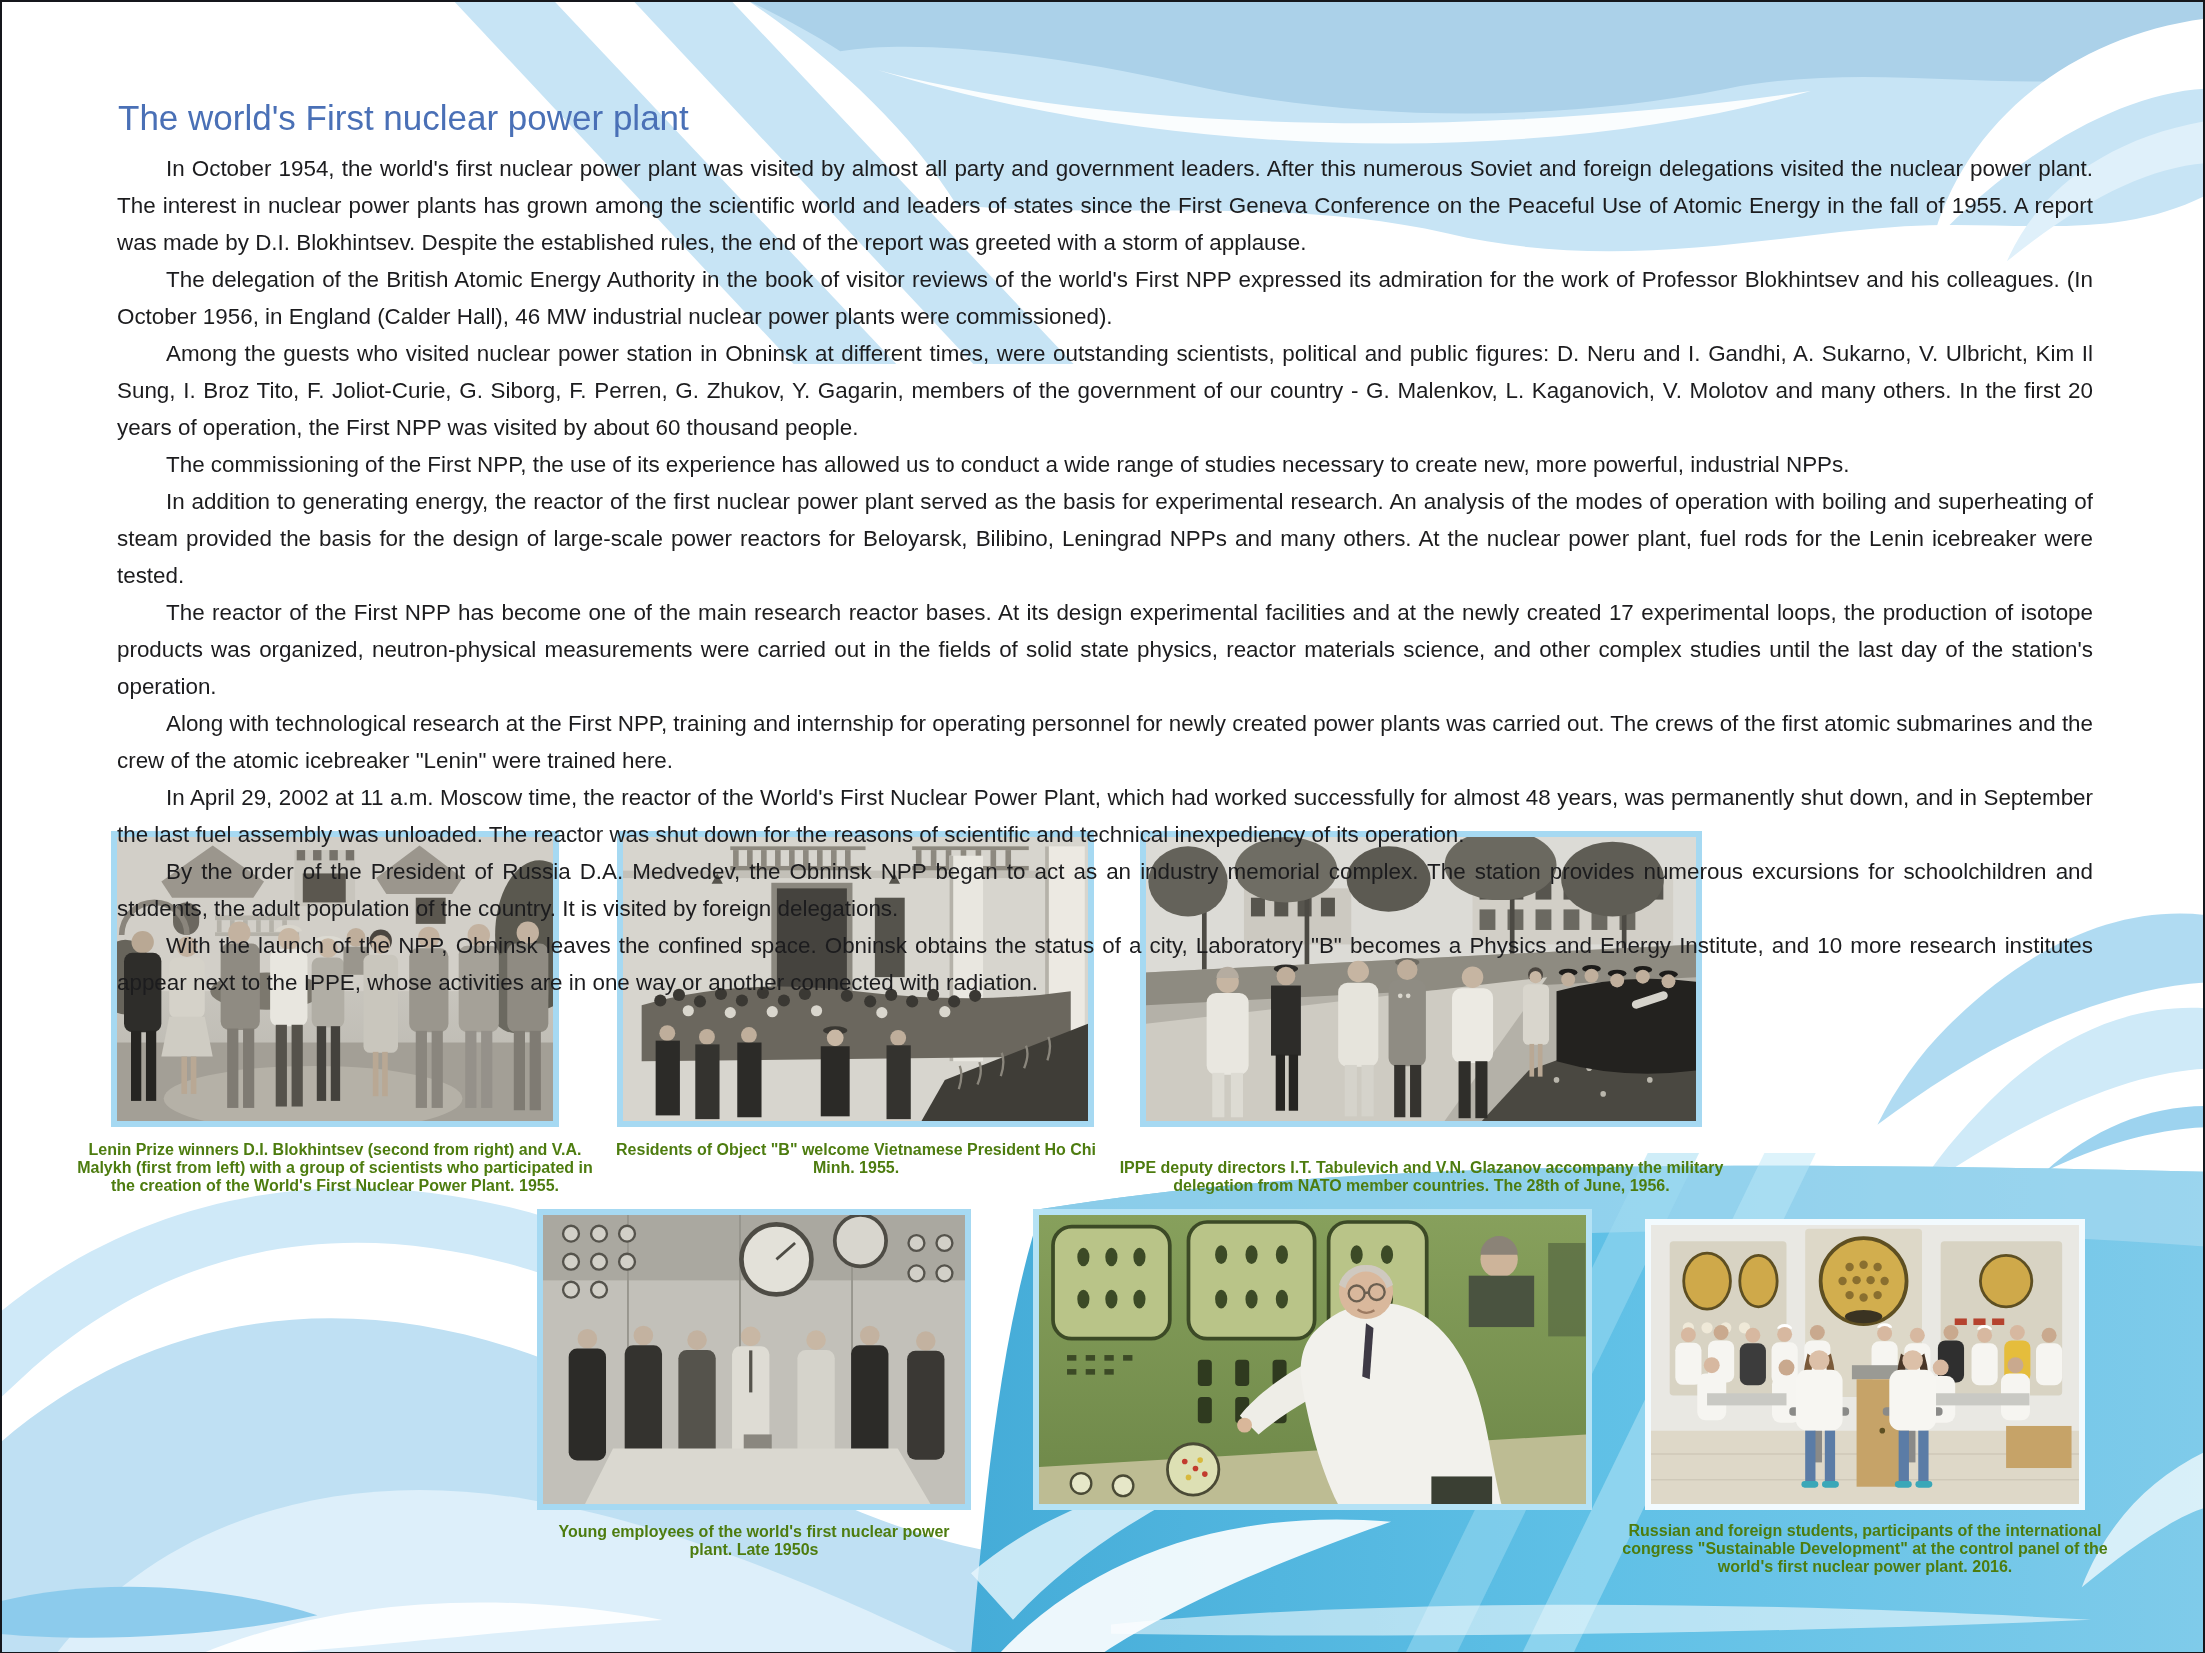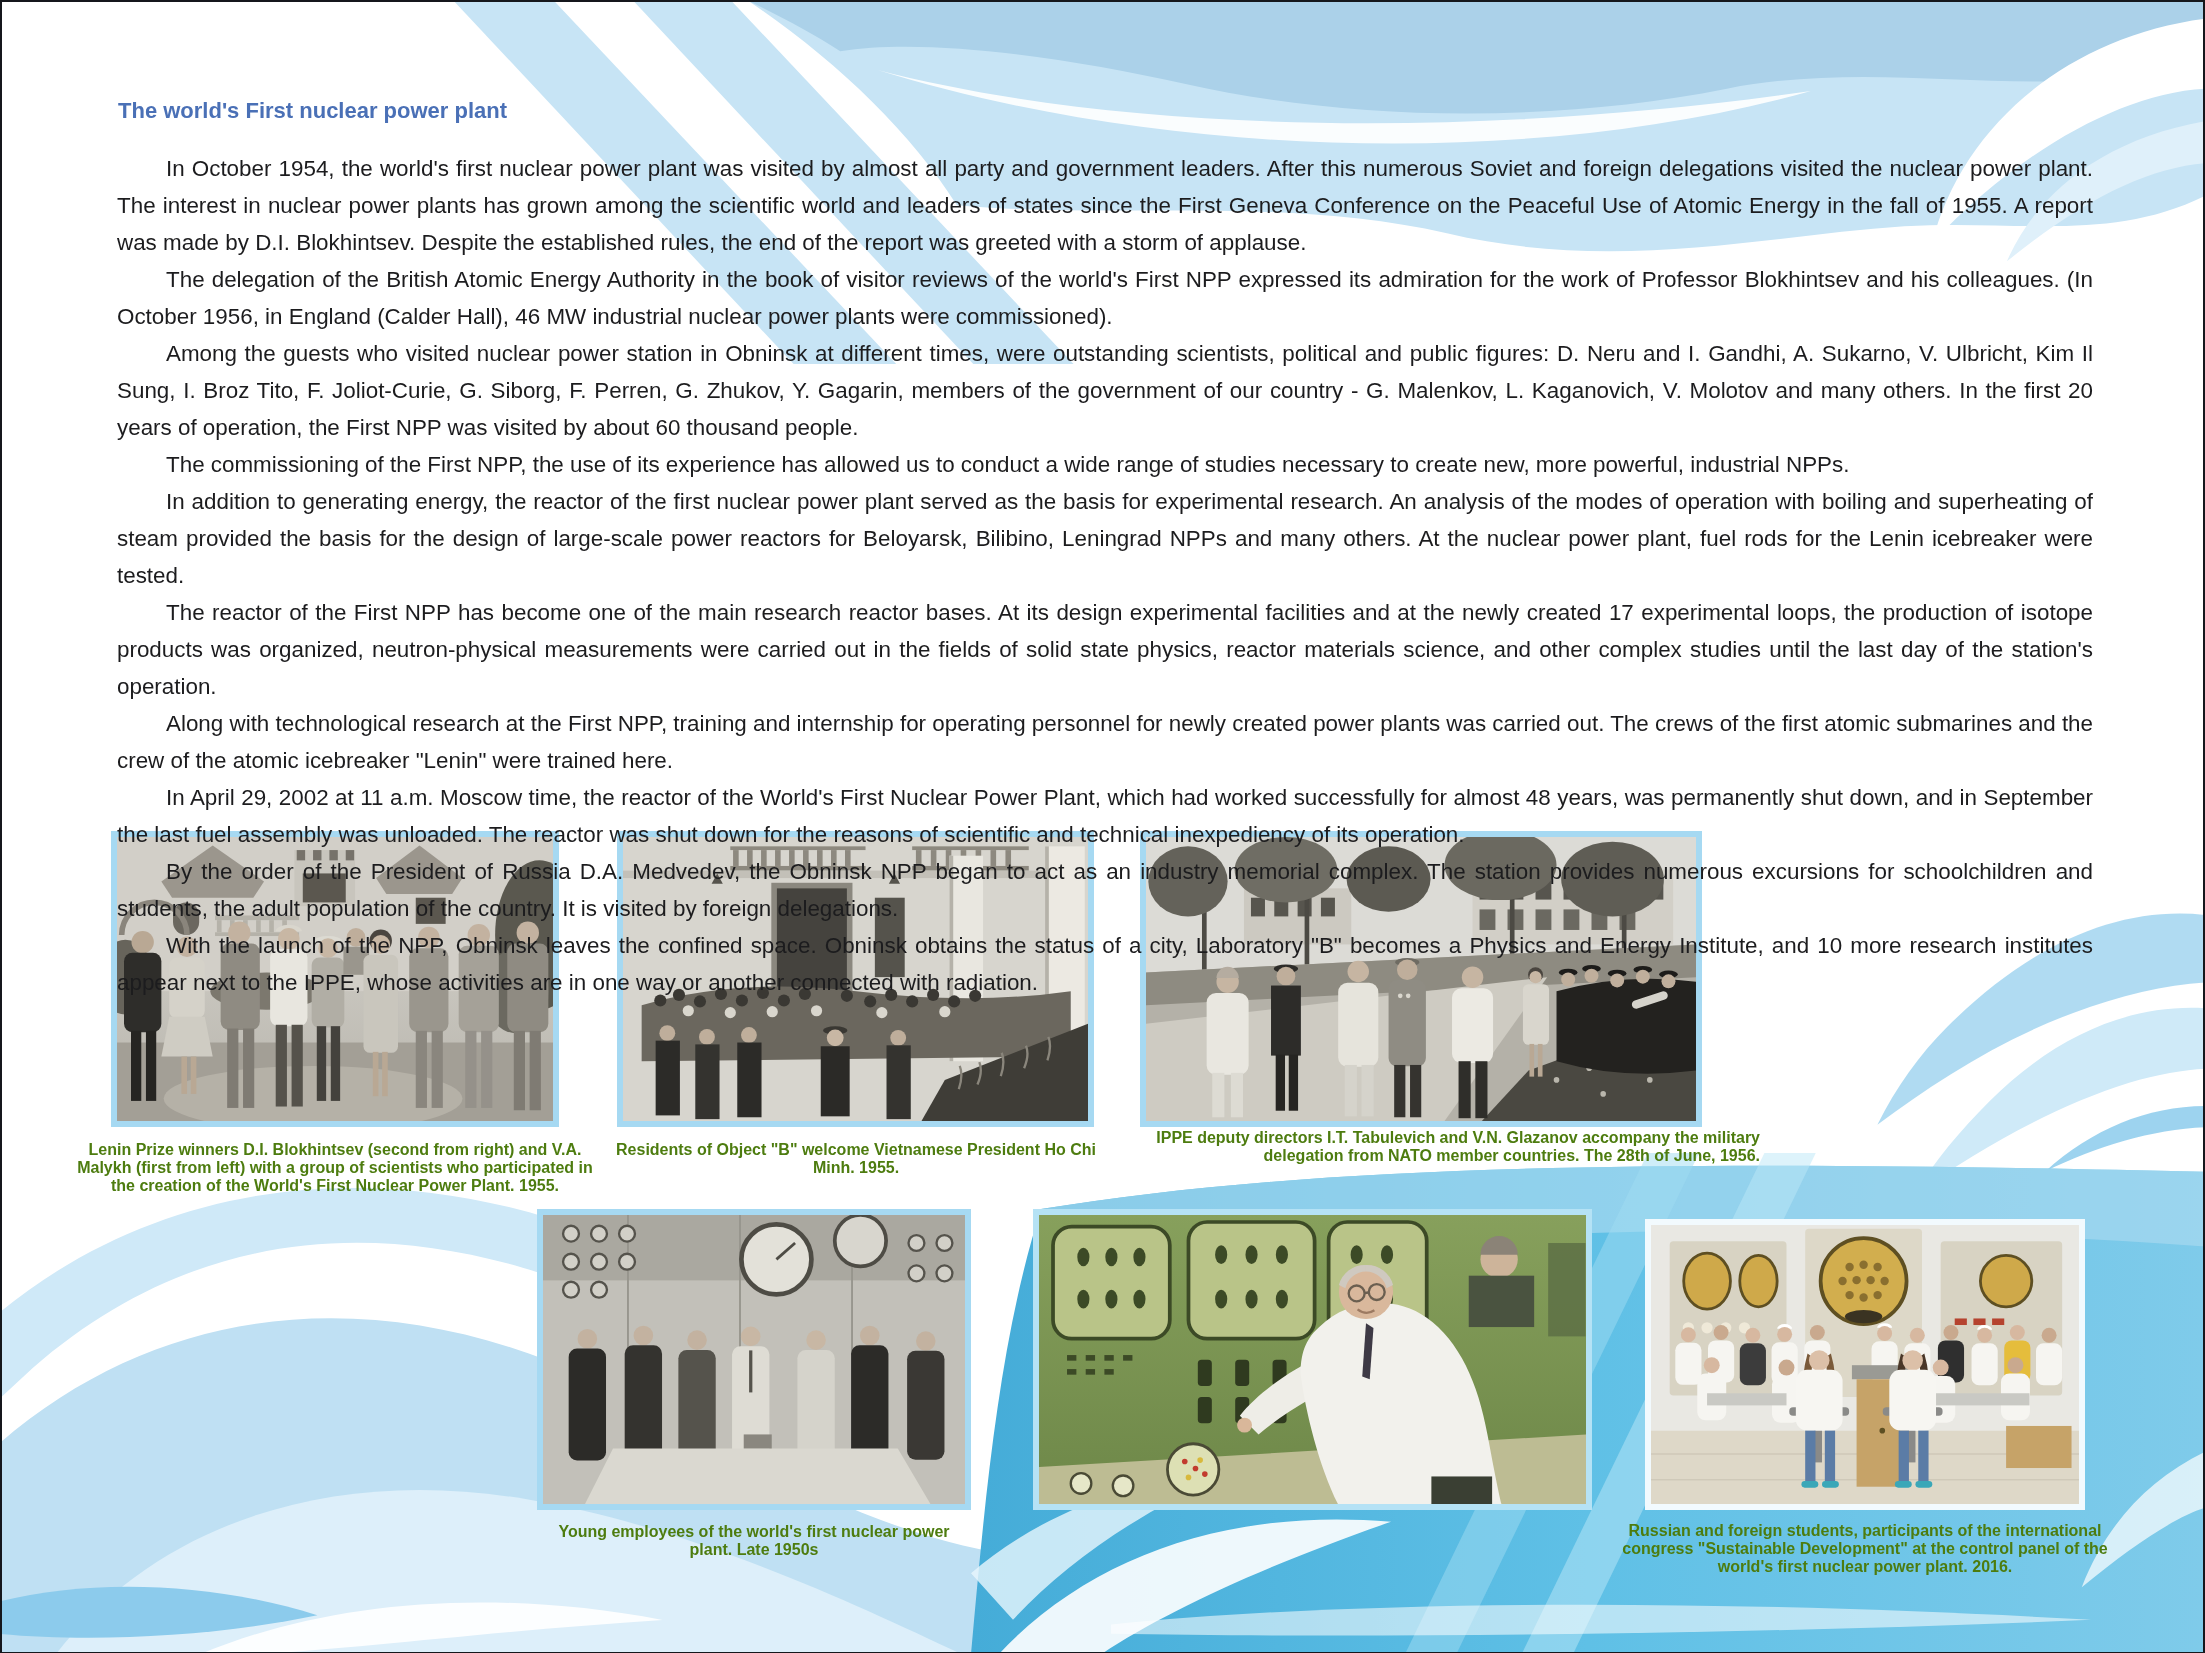--- a/index.html
+++ b/index.html
@@ -4,21 +4,21 @@
 <style>
   html,body{margin:0;padding:0;}
   body{
     width:2205px;height:1654px;position:relative;overflow:hidden;
     background:#ffffff;font-family:"Liberation Sans",sans-serif;
   }
   .page-frame{position:absolute;inset:0;border:2.3px solid #15171c;z-index:9;pointer-events:none;}
   .deco{position:absolute;z-index:0;}
   .page-title{
     position:absolute;left:118px;top:98px;margin:0;z-index:3;
-    font-size:22px;font-weight:bold;color:#4a70b6;letter-spacing:0;
+    font-size:35px;font-weight:normal;color:#4a70b6;letter-spacing:0;
   }
   .article{
     position:absolute;left:117px;top:150px;width:1976px;z-index:3;
     font-size:22.4px;line-height:37px;color:#1c1c1e;text-align:justify;
   }
   .article p{margin:0;text-indent:49px;}
   .photo-fig{position:absolute;z-index:2;margin:0;}
   .frame{display:block;border:6px solid #a6d9f2;background:#d8d6d0;}
   .photo-svg{display:block;}
   .photo-fig figcaption{
@@ -344,21 +344,21 @@
           <circle cx="562" cy="340" r="5" fill="#d9d6cd"></circle>
           <rect x="532" y="488" width="24" height="112" fill="#35332f"></rect>
           <rect x="566" y="488" width="24" height="112" fill="#35332f"></rect>
         <circle cx="700" cy="300" r="23" fill="#c6b5a2"></circle>
           <rect x="656" y="324" width="88" height="160" rx="20" fill="#eceae3"></rect>
           <rect x="670" y="480" width="26" height="122" fill="#2f2e2a"></rect>
           <rect x="706" y="480" width="26" height="122" fill="#2f2e2a"></rect>
       </g>
     </svg>
   </div>
-  <figcaption style="top:298px;width:677px;text-align:right;">IPPE deputy directors I.T. Tabulevich and V.N. Glazanov accompany the military delegation from NATO member countries. The 28th of June, 1956.</figcaption>
+  <figcaption style="top:328px;width:677px;">IPPE deputy directors I.T. Tabulevich and V.N. Glazanov accompany the military delegation from NATO member countries. The 28th of June, 1956.</figcaption>
 </figure>
 
 <figure class="photo-fig" style="left:537px;top:1209px;width:434px;">
   <div class="frame" style="width:422px;height:289px;">
     <svg class="photo-svg" width="422" height="289" viewBox="0 0 904 619" preserveAspectRatio="none">
       <rect width="904" height="619" fill="#c2c0b9"></rect>
       <rect width="904" height="140" fill="#aaa8a0"></rect>
       <rect x="180" width="4" height="300" fill="#97958d"></rect>
         <rect x="420" width="4" height="300" fill="#97958d"></rect>
         <rect x="660" width="4" height="300" fill="#97958d"></rect>

